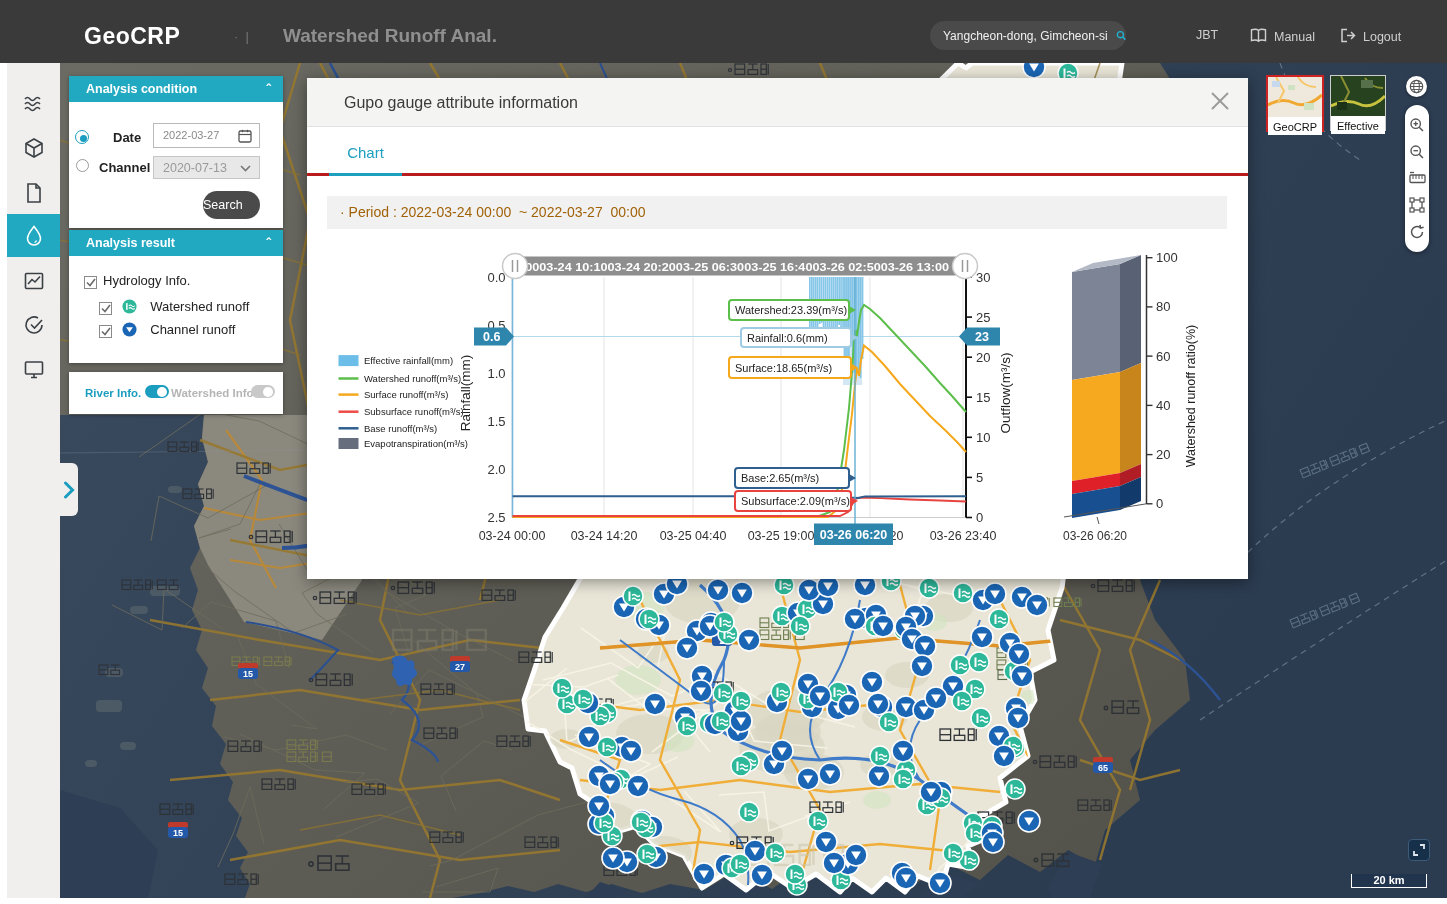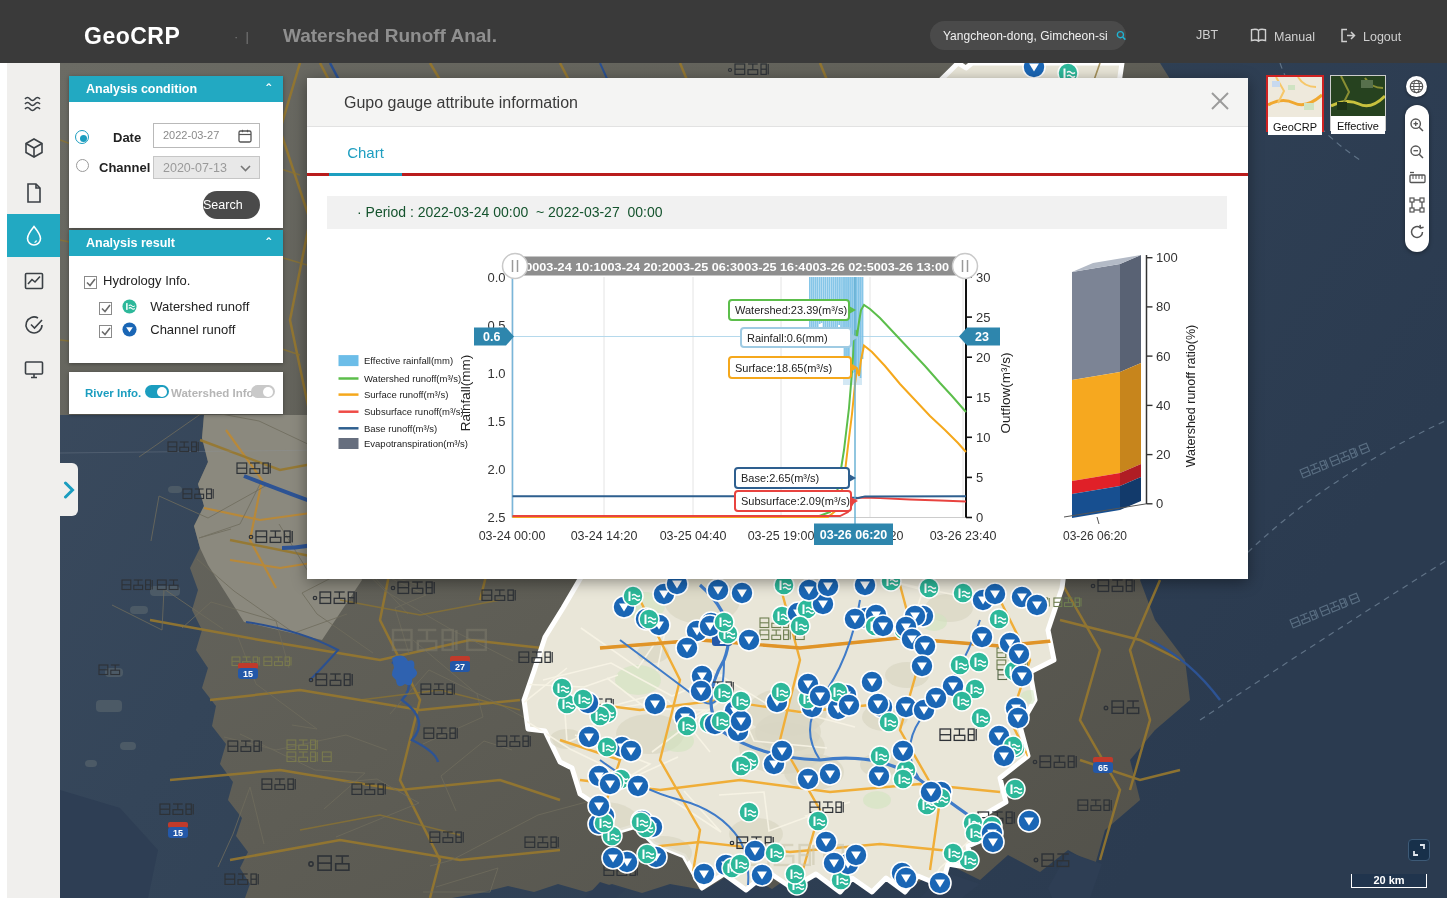--- a/index.html
+++ b/index.html
@@ -23,21 +23,21 @@
 #searchbtn{position:absolute;left:134px;top:89px;width:57px;height:28px;background:#4a4a4a;border-radius:14px;color:#fff;font-size:12.5px;line-height:28px}
 .ckrow{position:absolute;font-size:13px;color:#222;white-space:nowrap}
 .ckbox{display:inline-block;width:13px;height:13px;border:1.5px solid #8a8a8a;font-size:11px;line-height:12px;color:#555;text-align:center;vertical-align:-2px;background:#fff}
 .cklbl{margin-left:6px}
 .toggle{position:absolute;top:13px;width:24px;height:13px;border-radius:7px;display:inline-block}
 .knob{position:absolute;top:1.5px;width:10px;height:10px;border-radius:50%;background:#fff;display:inline-block}
 #modal{position:absolute;left:307px;top:78px;width:941px;height:501px;background:#fff;box-shadow:0 3px 14px rgba(0,0,0,0.4)}
 #mhead{position:relative;height:49px;background:#f4f4f3;border-bottom:1px solid #e2e2e2;font-size:16px;color:#3a3a3a;line-height:49px;padding-left:37px}
 #tabrow{position:relative;height:49px;border-bottom:3px solid #b91c1c;margin:0 0px}
 #tab{position:absolute;left:22px;top:17px;width:73px;text-align:center;font-size:15px;color:#1e9ec0;padding-bottom:12px;border-bottom:3px solid #1d9fc0}
-#periodbar{position:absolute;left:20px;top:118px;width:900px;height:33px;background:#f1f1f1;font-size:14px;color:#14532d;line-height:33px;padding-left:30px}
+#periodbar{position:absolute;left:20px;top:118px;width:900px;height:33px;background:#f1f1f1;font-size:14px;color:#a16207;line-height:33px;padding-left:13px}
 #thumb1{position:absolute;left:1266px;top:75px;width:58px;height:57px;border:2px solid #cf2222;background:#fff}
 #thumb2{position:absolute;left:1330px;top:75px;width:56px;height:56px;border:1px solid #ccc;background:#fff}
 .tlabel{height:14px;background:#fff;font-size:11px;text-align:center;line-height:13px;color:#111}
 #globebtn{position:absolute;left:1406px;top:76px;width:21px;height:21px;border-radius:50%;background:#fff;box-shadow:0 1px 3px rgba(0,0,0,0.4);display:flex;align-items:center;justify-content:center}
 #toolpill{position:absolute;left:1405px;top:105px;width:24px;height:147px;background:#fff;border-radius:12px;box-shadow:0 1px 4px rgba(0,0,0,0.4);display:flex;flex-direction:column;align-items:center;justify-content:space-around;padding:6px 0}
 #expbtn{position:absolute;left:1408px;top:839px;width:22px;height:22px;background:#17304a;border:1px solid #3d5a77;border-radius:4px;display:flex;align-items:center;justify-content:center}
 #scalebar{position:absolute;left:1351px;top:874px;width:76px;height:14px;background:rgba(23,48,74,0.55);border-left:1.5px solid #fff;border-right:1.5px solid #fff;border-bottom:1.5px solid #fff;color:#fff;font-size:11px;font-weight:bold;text-align:center;line-height:13px}
 .ti{display:block}
 </style></head>
 <body>

